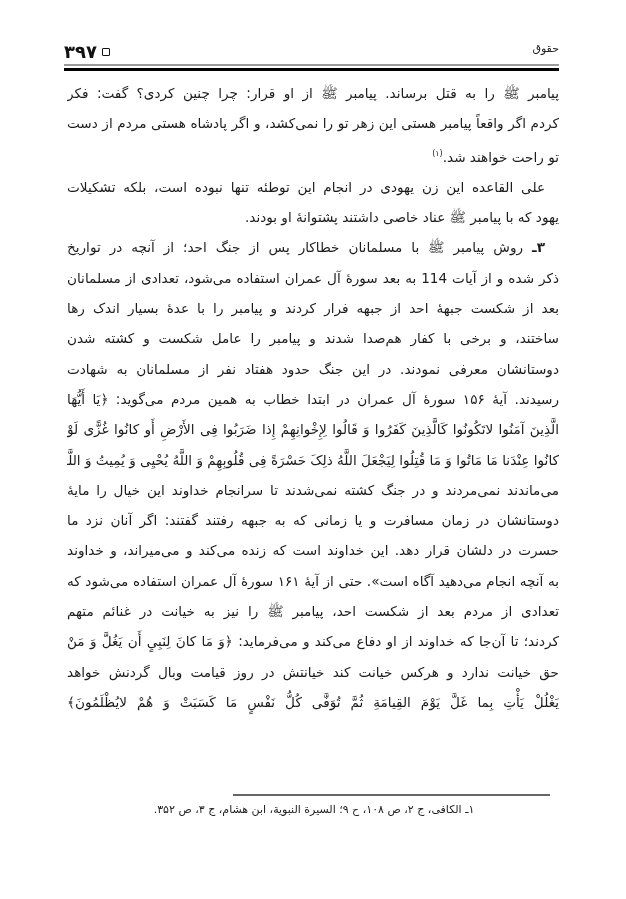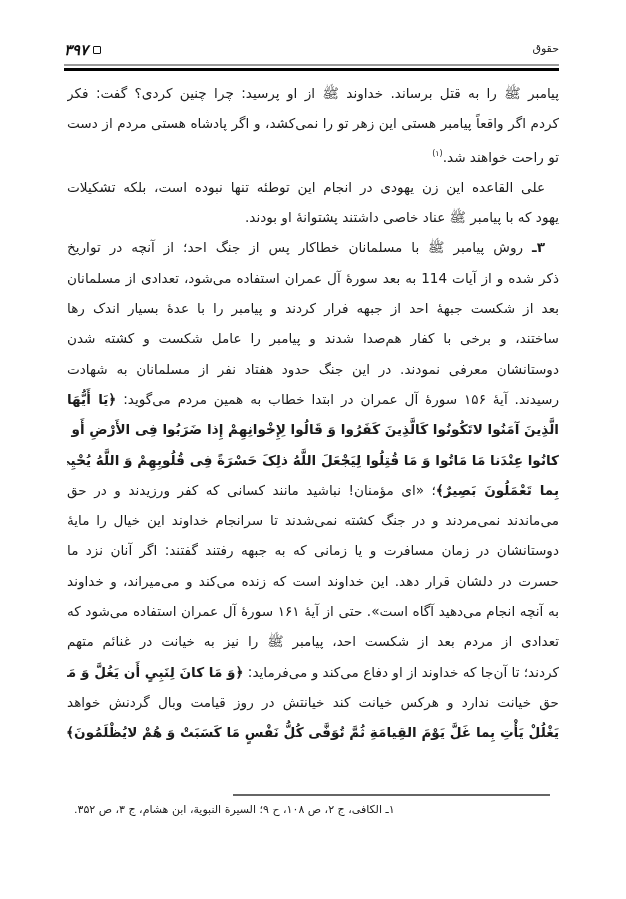--- a/index.html
+++ b/index.html
@@ -30,28 +30,27 @@
     }
     .header-title {
       position: absolute;
       right: 0; top: 2px;
       font-size: 11px;
       color: #222;
     }
     .header-pagenum {
       position: absolute;
       left: 0; top: 1px;
-      font-size: 15px;
+      font-size: 18px;
       font-weight: bold;
       color: #111;
       direction: ltr;
       display: flex;
       align-items: center;
       gap: 5px;
-      font-style: italic;
     }
     .box-icon {
       display: inline-block;
       width: 8px; height: 8px;
       border: 1.5px solid #111;
       border-radius: 1px;
       box-sizing: border-box;
     }
     .rule-thin {
       position: absolute;
@@ -80,39 +79,39 @@
     }
     .para { margin: 0; }
     .line {
       display: block;
       text-align: justify;
       text-align-last: justify;
       white-space: nowrap;
       overflow: hidden;
     }
     .line.last { text-align-last: right; }
-    .verse { font-weight: bold; }
+    .verse { font-weight: normal; }
     .num-bold { font-weight: bold; }
     sup.fn-ref {
       font-size: 8px;
       vertical-align: 6px;
     }
     
     .fn-rule {
       position: absolute;
       left: 233px; top: 794px;
       width: 317px; height: 1.5px;
       background: #666;
     }
     .footnote {
       position: absolute;
       right: 72px; top: 803px;
       width: 480px;
       direction: rtl;
-      text-align: left;
+      text-align: center;
       font-size: 11px;
       color: #222;
     }
   </style>
 </head>
 <body>
 
 <div class="page">
 
   <div class="header">
@@ -121,40 +120,39 @@
       <span>۳۹۷</span>
       <span class="box-icon"></span>
     </span>
   </div>
   <div class="rule-thin"></div>
   <div class="rule-thick"></div>
 
   <div class="body-text">
 
     <div class="para">
-      <span class="line">پیامبر ﷺ را به قتل برساند. خداوند ﷺ از او پرسید: چرا چنین کردی؟ گفت: فکر</span>
+      <span class="line">پیامبر ﷺ را به قتل برساند. پیامبر ﷺ از او قرار: چرا چنین کردی؟ گفت: فکر</span>
       <span class="line">کردم اگر واقعاً پیامبر هستی این زهر تو را نمی‌کشد، و اگر پادشاه هستی مردم از دست</span>
       <span class="line last"><span>تو راحت خواهند شد.</span><sup class="fn-ref">(۱)</sup></span>
     </div>
 
     <div class="para">
       <span class="line" style="padding-right:14px">علی القاعده این زن یهودی در انجام این توطئه تنها نبوده است، بلکه تشکیلات</span>
       <span class="line last">یهود که با پیامبر ﷺ عناد خاصی داشتند پشتوانهٔ او بودند.</span>
     </div>
 
     <div class="para">
       <span class="line" style="padding-right:14px"><span class="num-bold">۳ـ</span> <span>روش پیامبر ﷺ با مسلمانان خطاکار پس از جنگ احد؛ از آنچه در تواریخ</span></span>
       <span class="line">ذکر شده و از آیات 114 به بعد سورهٔ آل عمران استفاده می‌شود، تعدادی از مسلمانان</span>
       <span class="line">بعد از شکست جبههٔ احد از جبهه فرار کردند و پیامبر را با عدهٔ بسیار اندک رها</span>
       <span class="line">ساختند، و برخی با کفار هم‌صدا شدند و پیامبر را عامل شکست و کشته شدن</span>
       <span class="line">دوستانشان معرفی نمودند. در این جنگ حدود هفتاد نفر از مسلمانان به شهادت</span>
       <span class="line"><span>رسیدند. آیهٔ ۱۵۶ سورهٔ آل عمران در ابتدا خطاب به همین مردم می‌گوید:</span> <span class="verse">﴿یَا أَیُّهَا</span></span>
       <span class="line verse">الَّذِینَ آمَنُوا لاتَکُونُوا کَالَّذِینَ کَفَرُوا وَ قَالُوا لِإِخْوانِهِمْ إِذا ضَرَبُوا فِی الأَرْضِ أَو کانُوا غُزًّی لَوْ</span>
       <span class="line verse">کانُوا عِنْدَنا مَا مَاتُوا وَ مَا قُتِلُوا لِیَجْعَلَ اللَّهُ ذلِکَ حَسْرَةً فِی قُلُوبِهِمْ وَ اللَّهُ یُحْیِی وَ یُمِیتُ وَ اللَّهُ</span>
-      <span class="line"><span class="verse">بِما تَعْمَلُونَ بَصِیرٌ﴾</span><span>؛ «ای مؤمنان! نباشید مانند کسانی که کفر ورزیدند و در حق</span></span>
       <span class="line">می‌ماندند نمی‌مردند و در جنگ کشته نمی‌شدند تا سرانجام خداوند این خیال را مایهٔ</span>
       <span class="line">دوستانشان در زمان مسافرت و یا زمانی که به جبهه رفتند گفتند: اگر آنان نزد ما</span>
       <span class="line">حسرت در دلشان قرار دهد. این خداوند است که زنده می‌کند و می‌میراند، و خداوند</span>
       <span class="line">به آنچه انجام می‌دهید آگاه است». حتی از آیهٔ ۱۶۱ سورهٔ آل عمران استفاده می‌شود که</span>
       <span class="line">تعدادی از مردم بعد از شکست احد، پیامبر ﷺ را نیز به خیانت در غنائم متهم</span>
       <span class="line"><span>کردند؛ تا آن‌جا که خداوند از او دفاع می‌کند و می‌فرماید:</span> <span class="verse">﴿وَ مَا کانَ لِنَبِیٍ أَن یَغُلَّ وَ مَنْ</span></span>
       <span class="line">حق خیانت ندارد و هرکس خیانت کند خیانتش در روز قیامت وبال گردنش خواهد</span>
       <span class="line"><span class="verse">یَغْلُلْ یَأْتِ بِما غَلَّ یَوْمَ القِیامَةِ ثُمَّ تُوَفَّی کُلُّ نَفْسٍ مَا کَسَبَتْ وَ هُمْ لایُظْلَمُونَ﴾</span></span>
     </div>
   </div>

